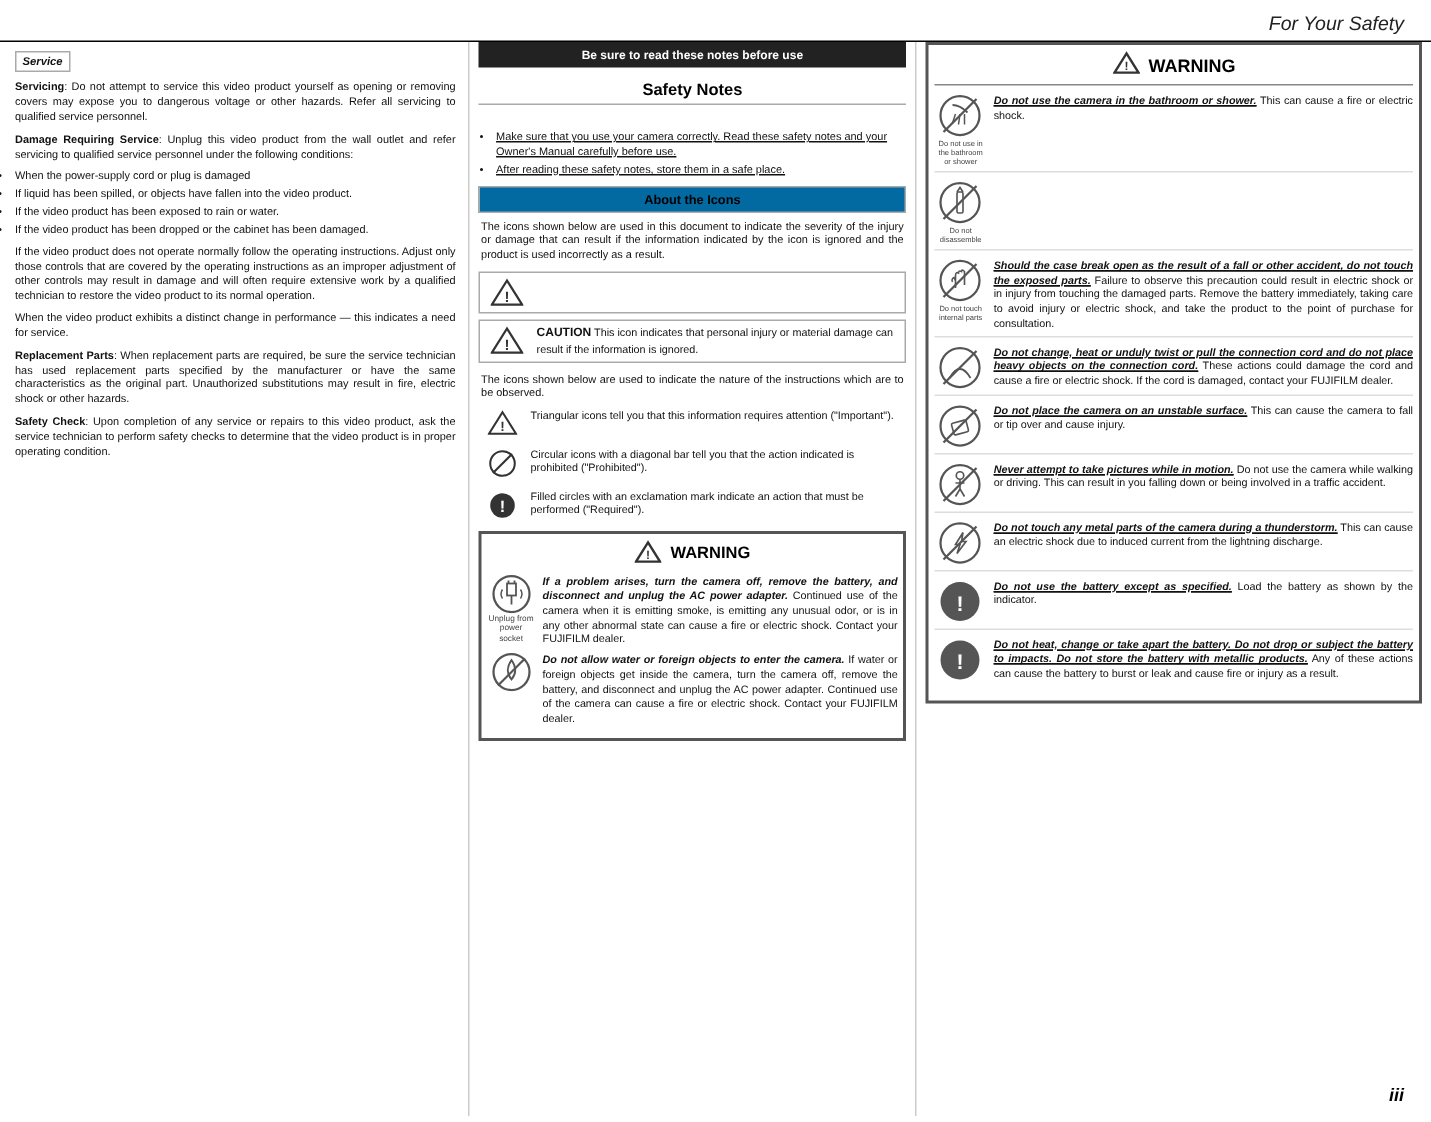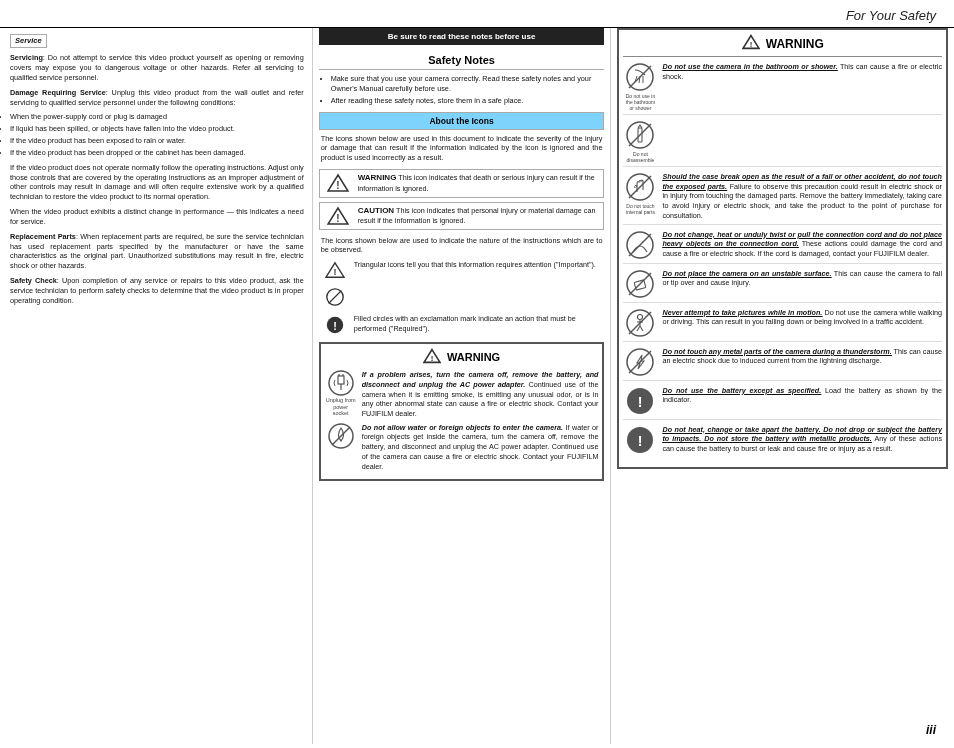--- a/index.html
+++ b/index.html
@@ -69,41 +69,42 @@
       font-weight: bold;
       padding: 4px 2px;
       margin-bottom: 6px;
     }
     .safety-notes-title {
       text-align: center;
       font-size: 11px;
       font-weight: bold;
       border-bottom: 1px solid #aaa;
       padding: 3px 0;
-      margin-bottom: 4px;
+      margin-bottom: 16px;
     }
     .safety-notes-text {
       font-size: 7.3px;
       line-height: 1.35;
       color: #111;
       margin-bottom: 6px;
       padding: 0 2px;
     }
     .safety-notes-text ul {
       margin-left: 10px;
     }
     .safety-notes-text ul li {
       margin-bottom: 2px;
+      text-decoration: underline;
     }
     .about-icons-title {
       text-align: center;
       font-size: 8.5px;
       font-weight: bold;
       border: 1px solid #aaa;
-      background: #7dd3fc;
+      background: #0369a1;
       padding: 3px 12px;
       margin-bottom: 4px;
     }
     .about-icons-text {
       font-size: 7.3px;
       line-height: 1.35;
       color: #111;
       margin-bottom: 6px;
       padding: 0 2px;
       text-align: justify;
@@ -331,24 +332,20 @@
     <div class="about-icons-title">About the Icons</div>
     <div class="about-icons-text">The icons shown below are used in this document to indicate the severity of the injury or damage that can result if the information indicated by the icon is ignored and the product is used incorrectly as a result.</div>
 
     <div class="icon-row">
       <div class="icon-cell">
         <svg class="tri-icon" viewBox="0 0 22 20">
           <polygon points="11,2 21,18 1,18" fill="none" stroke="#333" stroke-width="1.5"></polygon>
           <text x="11" y="16" text-anchor="middle" font-size="10" font-weight="bold" fill="#333">!</text>
         </svg>
       </div>
-      <div class="icon-text-cell">
-        <span class="warning-label">WARNING</span>
-        <span class="icon-desc-text">This icon indicates that death or serious injury can result if the information is ignored.</span>
-      </div>
     </div>
 
     <div class="icon-row">
       <div class="icon-cell">
         <svg class="tri-icon" viewBox="0 0 22 20">
           <polygon points="11,2 21,18 1,18" fill="none" stroke="#333" stroke-width="1.5"></polygon>
           <text x="11" y="16" text-anchor="middle" font-size="10" font-weight="bold" fill="#333">!</text>
         </svg>
       </div>
       <div class="icon-text-cell">
@@ -369,20 +366,21 @@
       <div class="icon-text-cell">Triangular icons tell you that this information requires attention ("Important").</div>
     </div>
 
     <div class="icon-row-simple">
       <div class="icon-simple-cell">
         <svg width="20" height="20" viewBox="0 0 22 22">
           <circle cx="11" cy="11" r="9" fill="none" stroke="#333" stroke-width="1.5"></circle>
           <line x1="4" y1="18" x2="18" y2="4" stroke="#333" stroke-width="1.5"></line>
         </svg>
       </div>
+      <div class="icon-text-cell">Circular icons with a diagonal bar tell you that the action indicated is prohibited ("Prohibited").</div>
     </div>
 
     <div class="icon-row-simple">
       <div class="icon-simple-cell">
         <svg width="20" height="20" viewBox="0 0 22 22">
           <circle cx="11" cy="11" r="9" fill="#333"></circle>
           <text x="11" y="16" text-anchor="middle" font-size="12" font-weight="bold" fill="white">!</text>
         </svg>
       </div>
       <div class="icon-text-cell">Filled circles with an exclamation mark indicate an action that must be performed ("Required").</div>

